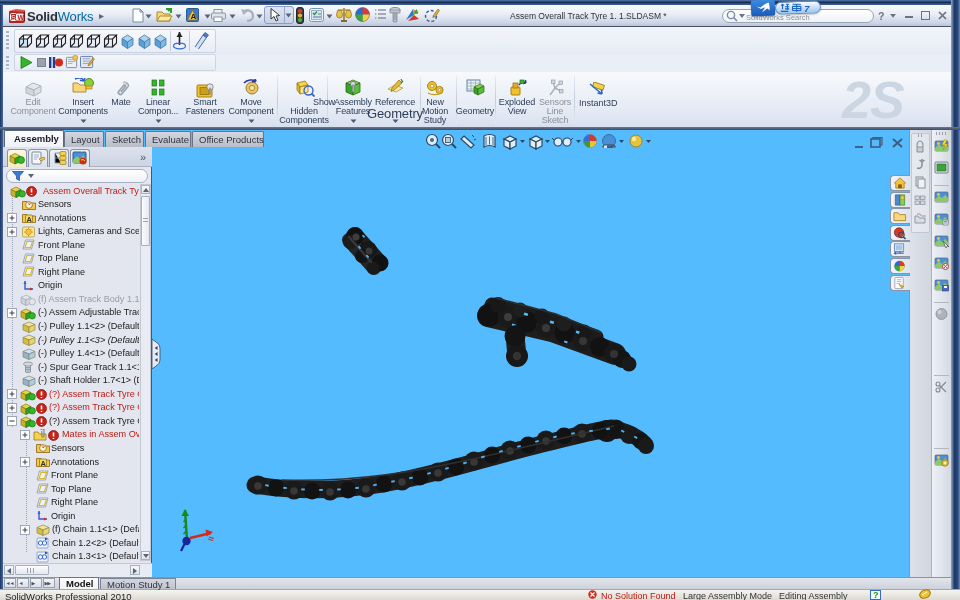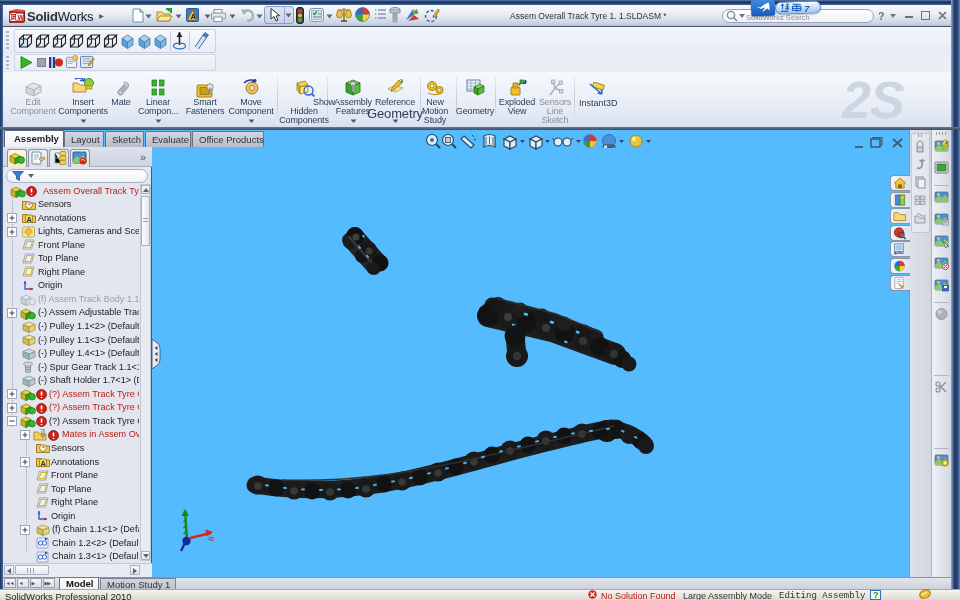--- a/index.html
+++ b/index.html
@@ -18,21 +18,21 @@
 <div class="abs" style="left:0px;top:127px;width:960px;height:3px;background:linear-gradient(#6c7a8f,#3e4a63);"></div>
 <svg class="abs" style="left:8px;top:9px" width="18" height="15" viewBox="0 0 18 15">
 <rect x="1" y="2" width="15" height="12" rx="1" fill="#b02420"></rect>
 <path d="M1 2 L8 0 L17 1 L16 3 Z" fill="#d8534e"></path>
 <path d="M16 3 L17 1 L17 12 L16 14 Z" fill="#7a1512"></path>
 <rect x="2.5" y="4.5" width="6" height="7" rx="1" fill="none" stroke="#fff" stroke-width="1"></rect>
 <text x="3" y="11" font-size="7" fill="#fff" font-family="Liberation Sans">S</text>
 <rect x="8.5" y="4.5" width="7" height="7" rx="1" fill="#fff" opacity="0.9"></rect>
 <text x="9.5" y="11" font-size="7" fill="#b02420" font-weight="bold" font-family="Liberation Sans">W</text>
 </svg>
-<div class="tx" style="left:27px;top:9px;font-size:13px;color:#333;letter-spacing:-0.2px;"><span style="font-weight:bold;color:#2b2f36;">Solid</span><span style="color:#0f172a;">Works</span></div>
+<div class="tx" style="left:27px;top:9px;font-size:13px;color:#333;letter-spacing:-0.2px;"><span style="font-weight:bold;color:#2b2f36;">Solid</span><span style="color:#0369a1;">Works</span></div>
 <div class="tx" style="left:99px;top:10px;font-size:10px;color:#5a6378;">▸</div>
 <svg class="abs" style="left:131px;top:8px" width="14" height="15" viewBox="0 0 14 15">
 <path d="M2 1 L9 1 L12 4 L12 14 L2 14 Z" fill="#fdfefe" stroke="#7a8aa5" stroke-width="1"></path>
 <path d="M9 1 L9 4 L12 4 Z" fill="#d8e2ee" stroke="#7a8aa5" stroke-width="1"></path>
   </svg>
 <svg class="abs" style="left:145px;top:14px" width="7" height="5" viewBox="0 0 7 5">
     <path d="M0.5 0.5 L6.5 0.5 L3.5 4.5 Z" fill="#5a6478"></path>
   </svg>
 <svg class="abs" style="left:156px;top:8px" width="17" height="15" viewBox="0 0 17 15">
 <path d="M1 4 L6 4 L8 6 L14 6 L14 13 L1 13 Z" fill="#f7d77a" stroke="#a98a30" stroke-width="1"></path>
@@ -698,21 +698,21 @@
 <path d="M1 3.5 L7 1 L13 3.5 L7 6 Z" fill="#f5e49a" stroke="#8a8a5a" stroke-width="0.7"></path>
 <path d="M1 3.5 L7 6 L7 11.5 L1 9 Z" fill="#d8bc3a" stroke="#8a8a5a" stroke-width="0.7"></path>
 <path d="M13 3.5 L7 6 L7 11.5 L13 9 Z" fill="#e8d46a" stroke="#8a8a5a" stroke-width="0.7"></path>
   </svg>
 <div class="tx" style="left:38px;top:321.0px;font-size:9.1px;color:#1a1a1a;max-width:101px;overflow:hidden;">(-) Pulley 1.1&lt;2&gt; (Default</div>
 <svg class="abs" style="left:22px;top:334.05px" width="14" height="12" viewBox="0 0 14 12">
 <path d="M1 3.5 L7 1 L13 3.5 L7 6 Z" fill="#f5e49a" stroke="#8a8a5a" stroke-width="0.7"></path>
 <path d="M1 3.5 L7 6 L7 11.5 L1 9 Z" fill="#d8bc3a" stroke="#8a8a5a" stroke-width="0.7"></path>
 <path d="M13 3.5 L7 6 L7 11.5 L13 9 Z" fill="#e8d46a" stroke="#8a8a5a" stroke-width="0.7"></path>
   </svg>
-<div class="tx" style="left:38px;top:334.55px;font-size:9.1px;color:#1a1a1a;max-width:101px;overflow:hidden;">(-) Pulley 1.1&lt;3&gt; (Default</div>
+<div class="tx" style="left:38px;top:334.55px;font-size:9.1px;color:#1a1a1a;max-width:101px;overflow:hidden;font-style:italic;">(-) Pulley 1.1&lt;3&gt; (Default</div>
 <svg class="abs" style="left:22px;top:347.6px" width="14" height="12" viewBox="0 0 14 12">
 <path d="M1 3.5 L7 1 L13 3.5 L7 6 Z" fill="#cfe0f4" stroke="#8a8a5a" stroke-width="0.7"></path>
 <path d="M1 3.5 L7 6 L7 11.5 L1 9 Z" fill="#8ab4dc" stroke="#8a8a5a" stroke-width="0.7"></path>
 <path d="M13 3.5 L7 6 L7 11.5 L13 9 Z" fill="#aacce8" stroke="#8a8a5a" stroke-width="0.7"></path>
   </svg>
 <div class="tx" style="left:38px;top:348.1px;font-size:9.1px;color:#1a1a1a;max-width:101px;overflow:hidden;">(-) Pulley 1.4&lt;1&gt; (Default</div>
 <svg class="abs" style="left:22px;top:361.15px" width="12" height="12" viewBox="0 0 12 12">
 <ellipse cx="6" cy="3" rx="4.5" ry="2" fill="#d4d9e0" stroke="#7a828f" stroke-width="0.7"></ellipse>
 <path d="M3.5 4.5 L3.5 11 Q6 12.5 8.5 11 L8.5 4.5" fill="#b8bfc9" stroke="#7a828f" stroke-width="0.7"></path>
 <path d="M3.5 6.5 H8.5 M3.5 8.5 H8.5" stroke="#868e9b" stroke-width="0.7"></path>
@@ -1039,18 +1039,18 @@
 <div class="abs" style="left:100px;top:578px;width:76px;height:11px;background:linear-gradient(#d3d6dd,#bfc3cd);border:1px solid #7a8398;border-bottom:none;"></div>
 <div class="tx" style="left:107px;top:579px;font-size:9.5px;color:#2e3340;z-index:5;">Motion Study 1</div>
 <div class="abs" style="left:0px;top:589px;width:960px;height:11px;background:linear-gradient(#f4f4f0,#dcdad2);border-top:1px solid #a8a8a0;"></div>
 <div class="tx" style="left:5px;top:590.5px;font-size:9.5px;color:#222;">SolidWorks Professional 2010</div>
 <svg class="abs" style="left:588px;top:590px" width="9" height="9" viewBox="0 0 9 9">
 <circle cx="4.5" cy="4.5" r="4.2" fill="#d42a1a"></circle>
     <path d="M2.5 2.5 L6.5 6.5 M6.5 2.5 L2.5 6.5" stroke="#fff" stroke-width="1.2"></path>
   </svg>
 <div class="tx" style="left:601px;top:590.5px;font-size:9px;color:#c01a10;">No Solution Found</div>
 <div class="tx" style="left:683px;top:590.5px;font-size:9px;color:#333;">Large Assembly Mode</div>
-<div class="tx" style="left:779px;top:590.5px;font-size:9px;color:#333;font-family:Liberation Mono, monospace;">Editing Assembly</div>
+<div class="tx" style="left:779px;top:590.5px;font-size:9px;color:#333;">Editing Assembly</div>
 <div class="abs" style="left:870px;top:589.5px;width:11px;height:10px;background:#f4fbf4;border:1px solid #3a6ac0;"></div>
 <div class="tx" style="left:873px;top:590px;font-size:9px;color:#1a9a1a;font-weight:bold;">?</div>
 <svg class="abs" style="left:918px;top:589px" width="14" height="10" viewBox="0 0 14 10">
 <ellipse cx="7" cy="5" rx="5.5" ry="4" transform="rotate(-25 7 5)" fill="#f2c12a" stroke="#9a7a10" stroke-width="1"></ellipse>
 <path d="M4 6 L9 3" stroke="#fff" stroke-width="1"></path>
   </svg>
 </body></html>

